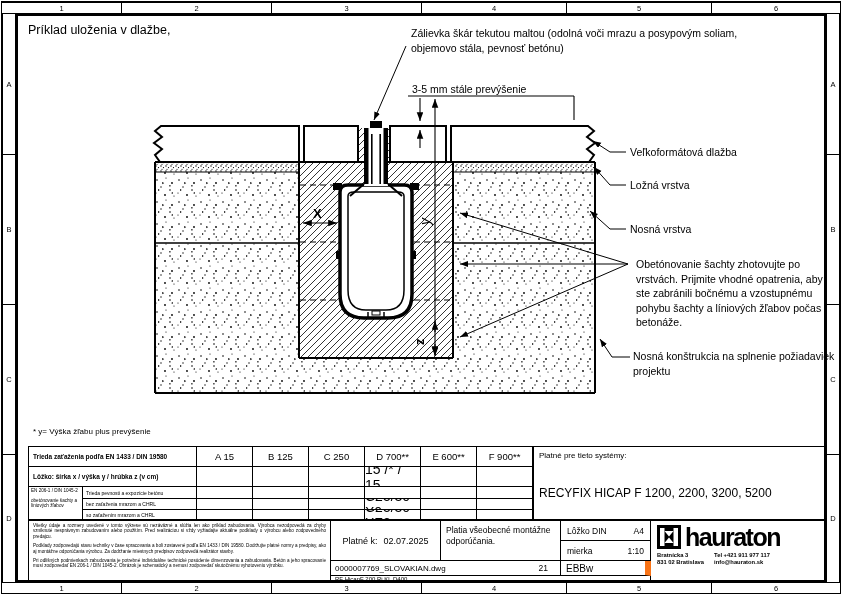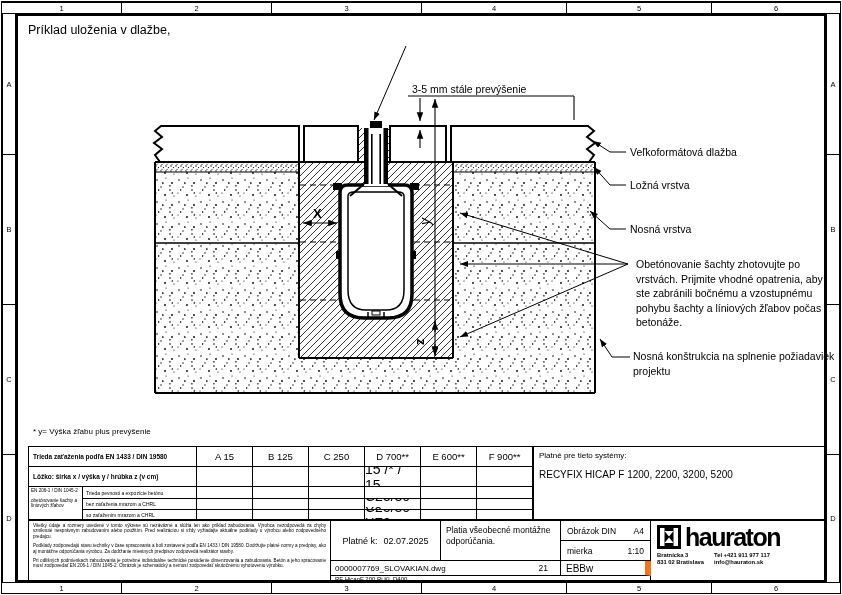--- a/index.html
+++ b/index.html
@@ -26,21 +26,21 @@
   #footnote { left:33px; top:427px; font-size:8px; }
   
   #spec-table { left:28px; top:446px; width:798px; height:74px; border:1.3px solid #000; font-size:9.5px; }
   .trow { display:flex; }
   .tcell { border-right:1px solid #000; border-bottom:1px solid #000; display:flex; align-items:center; justify-content:center; overflow:hidden; }
   .tlabel { justify-content:flex-start; padding-left:4px; font-size:6.5px; font-weight:bold; }
   .w168 { width:168px; } .w56 { width:56px; } .w114 { width:114px; }
   .h20 { height:20px; } .h12 { height:12px; } .h11 { height:11px; }
   #tbl-panel { position:absolute; left:504px; top:0; width:293px; height:71.5px; border-left:1px solid #000; }
   #tbl-panel .p1 { position:absolute; left:5px; top:4px; font-size:8px; }
-  #tbl-panel .p2 { position:absolute; left:5px; top:22px; font-size:10px;text-align:right; }
+  #tbl-panel .p2 { position:absolute; left:5px; top:39px; font-size:12px;text-align:right; }
   #tbl-stdcell { position:absolute; left:0; top:40px; width:54px; height:34px; border-right:1px solid #000; padding:1px 2px; }
   #tbl-stdcell div { font-size:4.6px; line-height:5.2px; }
   .tiny-label { font-size:5px; justify-content:flex-start; padding-left:3px; }
   .val8 { font-size:14px; font-weight:normal; }
   
   #title-block { left:28px; top:520px; width:798px; height:62px; border:1.3px solid #000; }
   #disclaimers { position:absolute; left:0; top:0; width:302px; height:61px; border-right:1px solid #000; padding:2px 4px; }
   #disclaimers p { font-size:4.6px; line-height:5.4px; margin-bottom:4px; text-align:justify; }
   #valid-cell { position:absolute; left:302px; top:0; width:110px; height:40px; border-right:1px solid #000; border-bottom:1px solid #000;
       display:flex; align-items:center; justify-content:center; gap:6px; font-size:9px; }
@@ -226,20 +226,24 @@
       <text x="313" y="218" font-size="13" font-weight="bold">X</text>
       <text x="430" y="225" font-size="14" font-style="italic" transform="rotate(-90 430 225)">y</text>
       <text x="424" y="345" font-size="13" font-weight="bold" transform="rotate(-90 424 345)">z</text>
     </g>
   </svg>
 
   <div class="abs" id="drawing-title">
     <div>Príklad uloženia v dlažbe,</div>
   </div>
 
+  <div class="ann" style="left:411px; top:26px;">
+    <div>Zálievka škár tekutou maltou (odolná voči mrazu a posypovým soliam,</div>
+    <div>objemovo stála, pevnosť betónu)</div>
+  </div>
 
   <div class="ann" style="left:412px; top:82px;">3-5 mm stále prevýšenie</div>
 
   <div class="ann" style="left:630px; top:145px;">Veľkoformátová dlažba</div>
   <div class="ann" style="left:630px; top:178px;">Ložná vrstva</div>
   <div class="ann" style="left:630px; top:222px;">Nosná vrstva</div>
   <div class="ann ann-wrap" style="left:636px; top:257px; width:200px;">Obetónovanie šachty zhotovujte po vrstvách. Prijmite vhodné opatrenia, aby ste zabránili bočnému a vzostupnému pohybu šachty a líniových žľabov počas betonáže.</div>
   <div class="ann ann-wrap" style="left:633px; top:349px; width:205px;">Nosná konštrukcia na splnenie požiadaviek projektu</div>
 
   <div class="abs" id="footnote">* y= Výška žľabu plus prevýšenie</div>
@@ -306,21 +310,21 @@
       <p>Podklady zodpovedajú stavu techniky v čase spracovania a boli zostavené podľa EN 1433 / DIN 19580. Dodržujte platné normy a predpisy, ako aj montážne odporúčania výrobcu. Za dodržanie miestnych predpisov zodpovedá realizátor stavby.</p>
       <p>Pri odlišných podmienkach zabudovania je potrebné individuálne technické posúdenie dimenzovania a zabudovania. Betón a jeho spracovanie musí zodpovedať EN 206-1 / DIN 1045-2. Obrázok je schematický a nemusí zodpovedať skutočnému vyhotoveniu výrobku.</p>
     </div>
     <div id="valid-cell">
       <span>Platné k:</span>
       <span>02.07.2025</span>
     </div>
     <div id="note-cell">Platia všeobecné montážne odporúčania.</div>
     <div id="format-cell">
       <div class="frow">
-        <span>Obrázok DIN</span>
+        <span>Lôžko DIN</span>
         <span>A4</span>
       </div>
       <div class="frow">
         <span>mierka</span>
         <span>1:10</span>
       </div>
     </div>
     <div id="file-cell">
       <span>0000007769_SLOVAKIAN.dwg</span>
       <span class="sheet-no">21</span>

